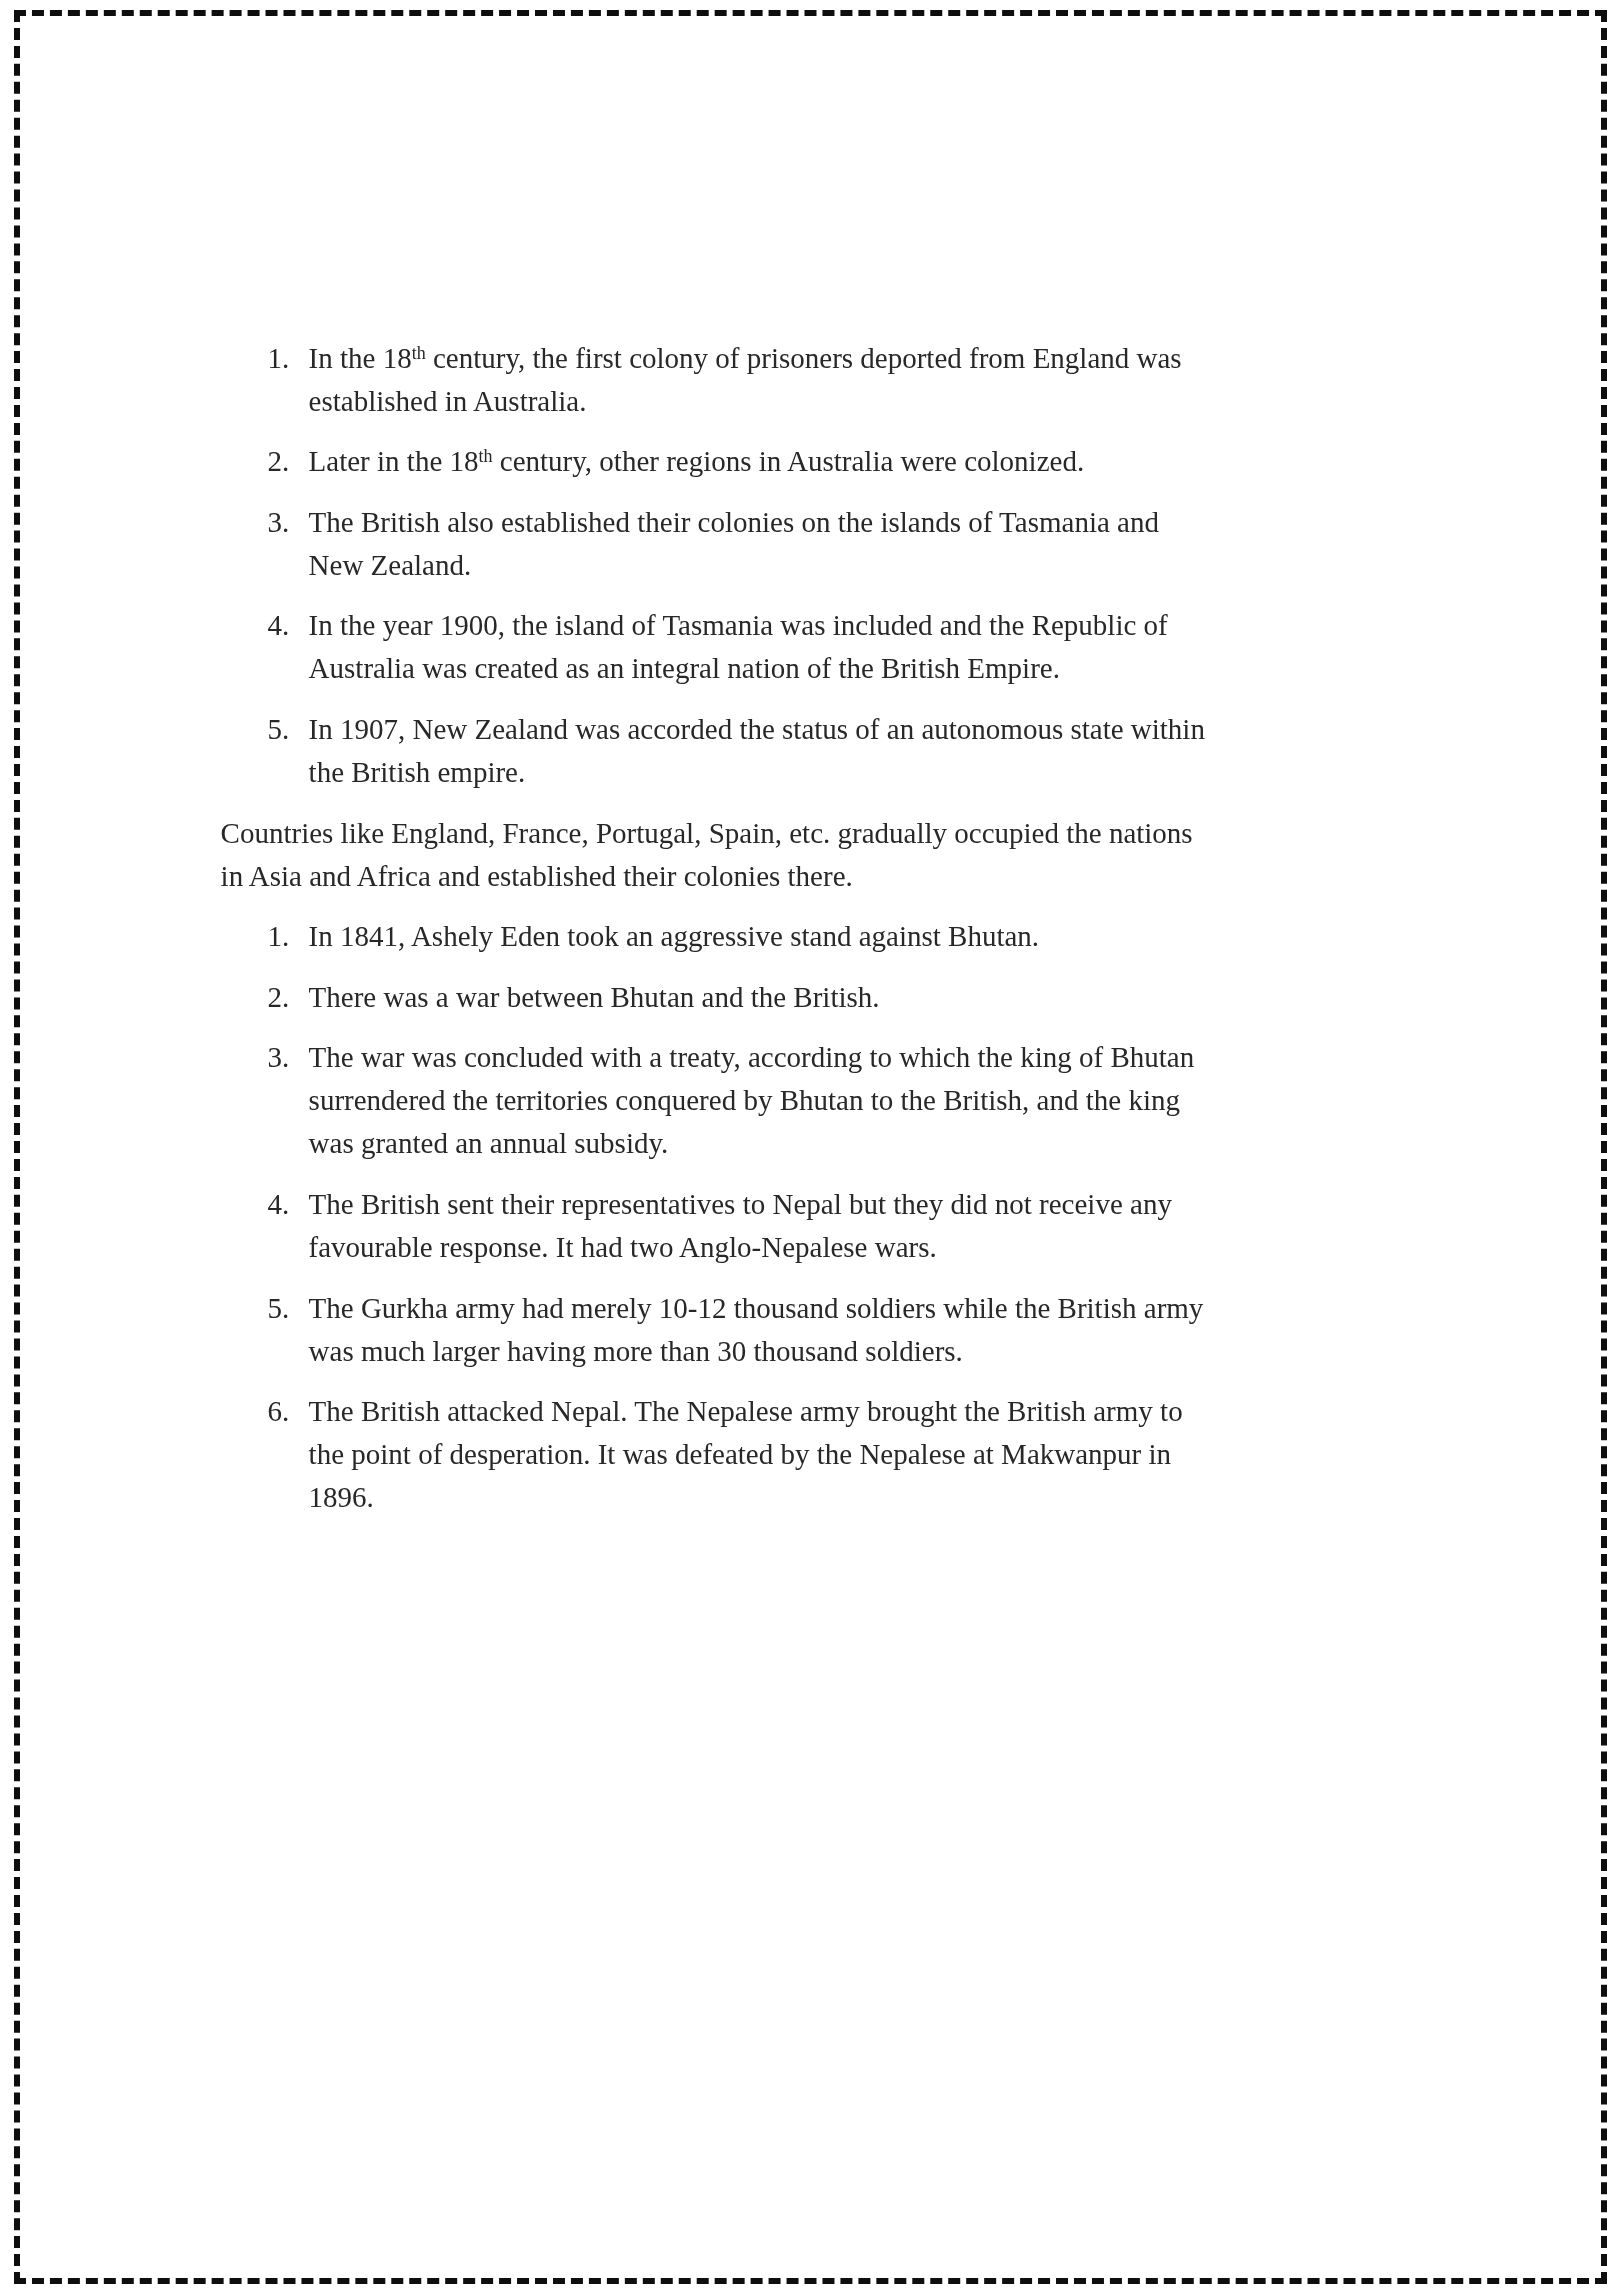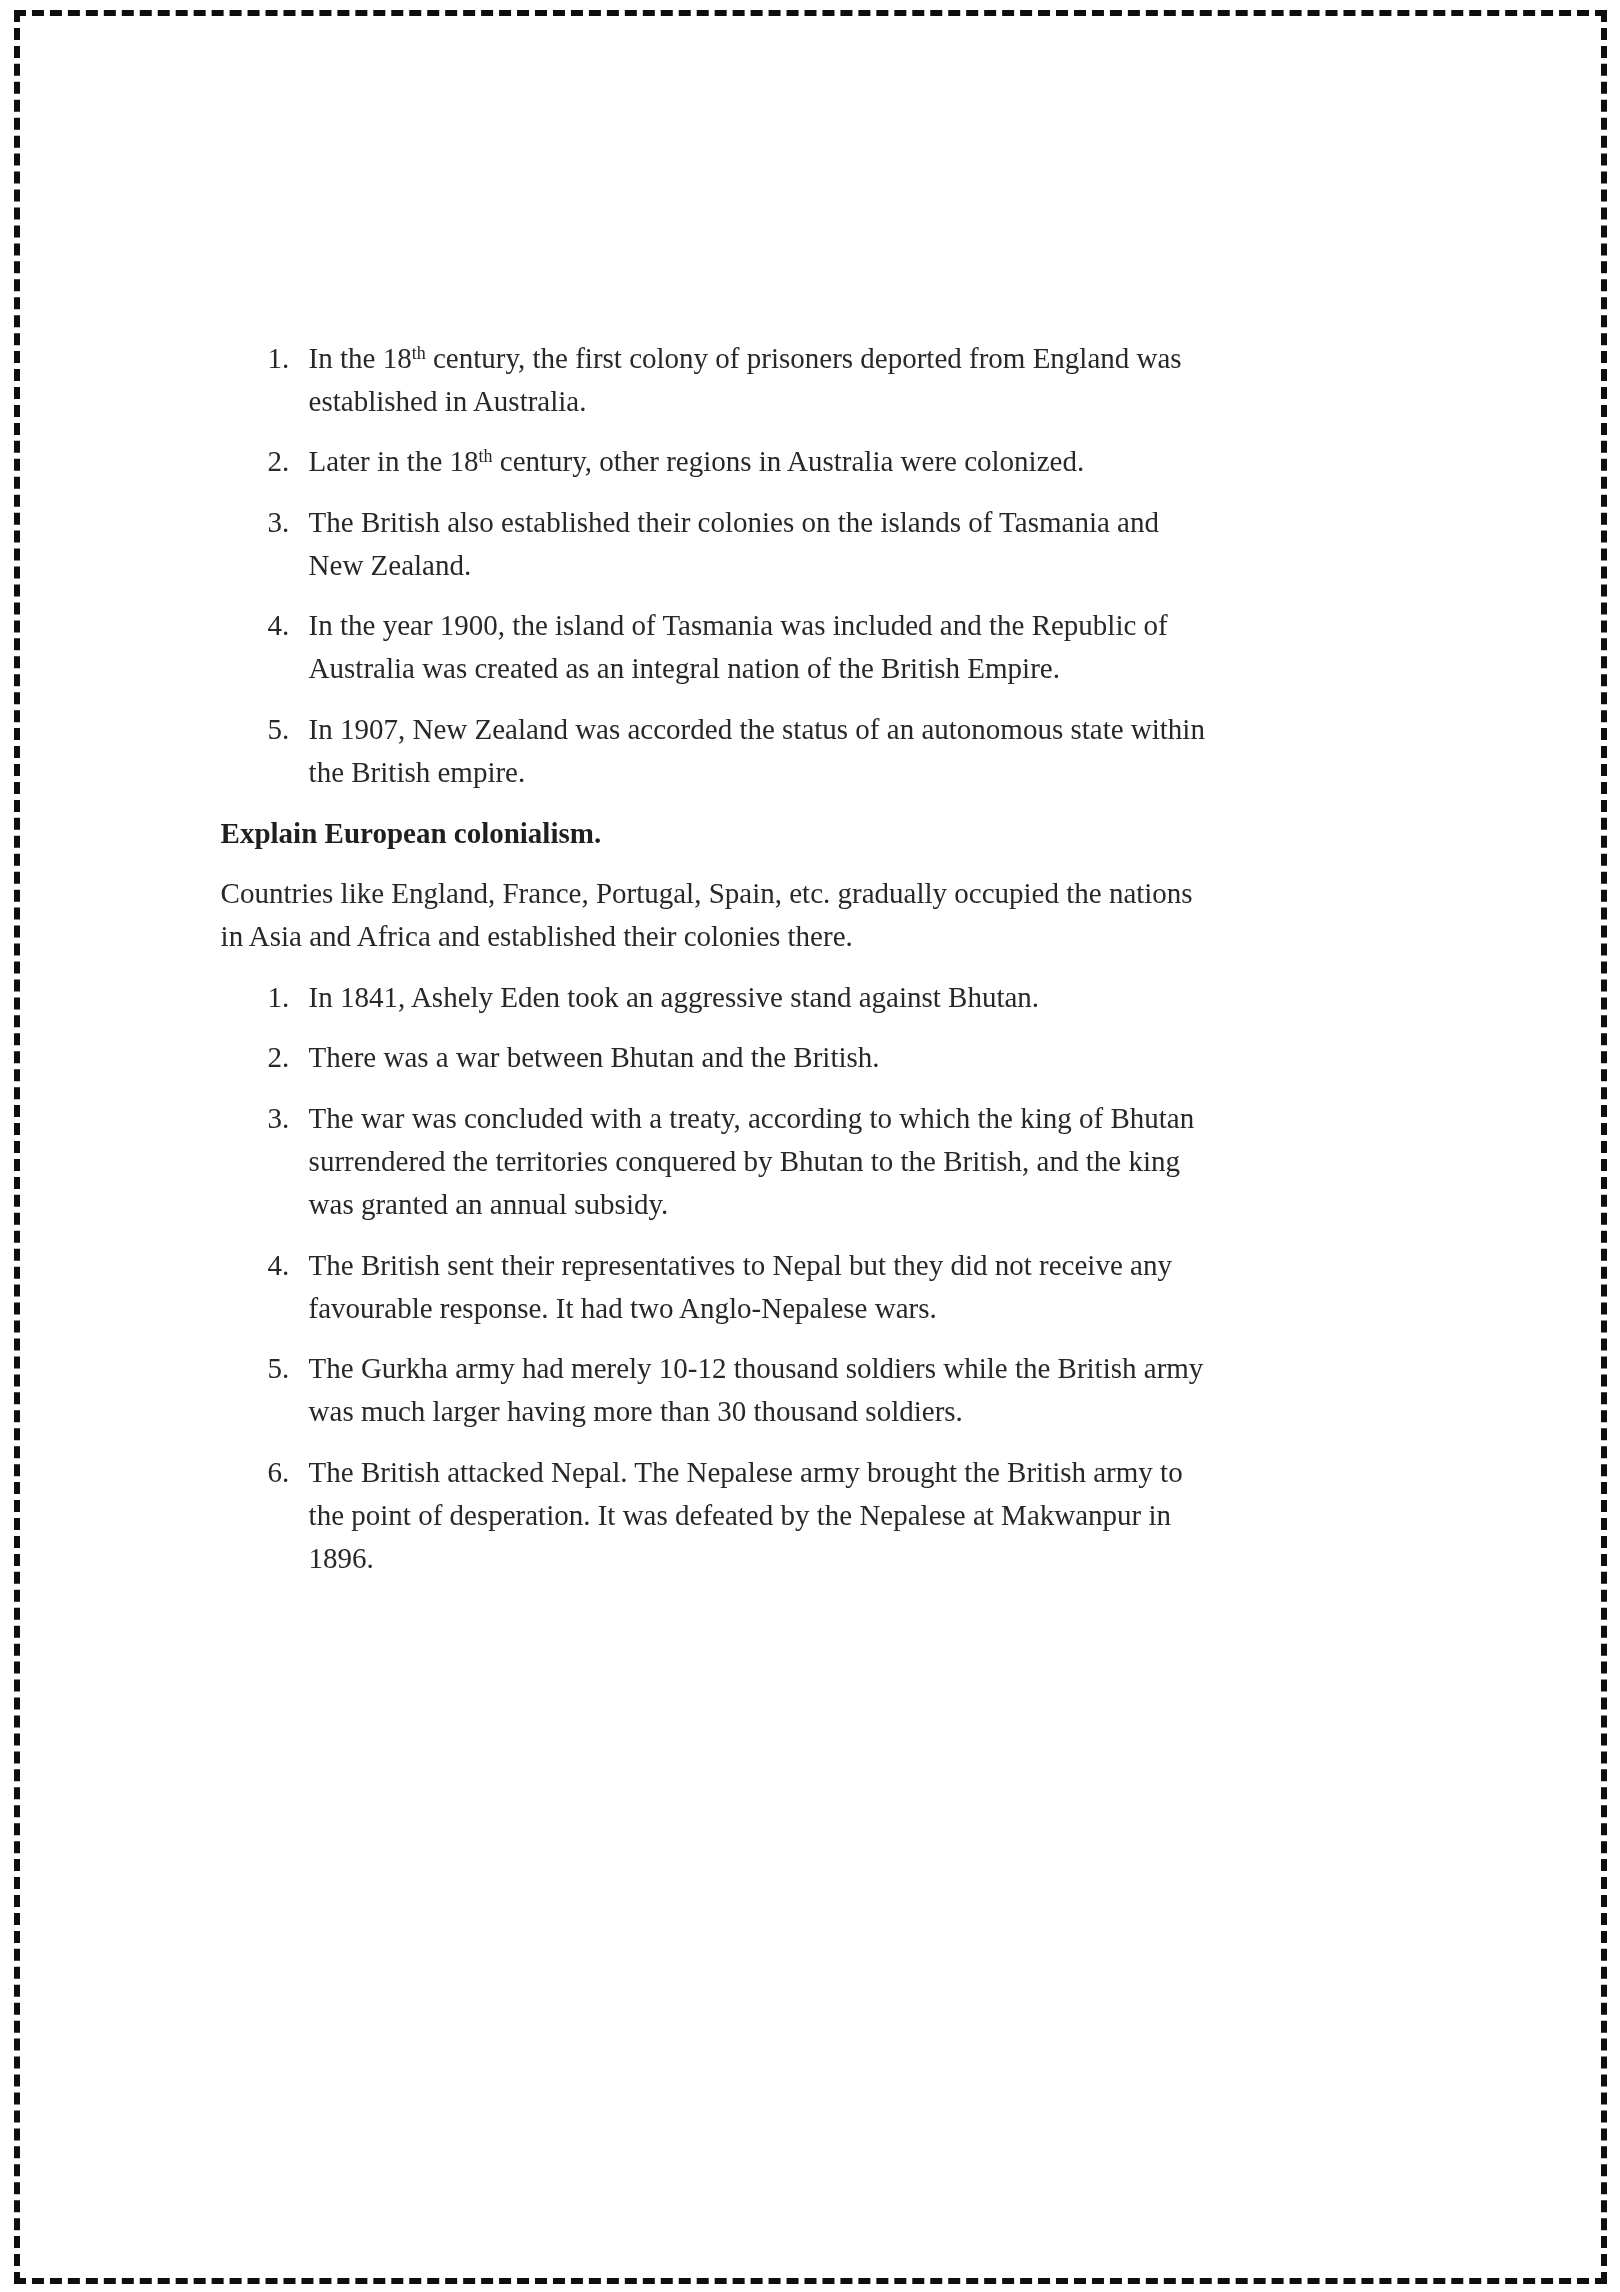--- a/index.html
+++ b/index.html
@@ -91,21 +91,20 @@
     </li>
     <li>
       <span class="num">5.</span>
       <span class="txt">In 1907, New Zealand was accorded the status of an autonomous state within
 the British empire.</span>
     </li>
   </ol>
 
 
 
-  <p class="bold">Explain European colonialism.</p>
 
 
 
   <p class="pre-line">Countries like England, France, Portugal, Spain, etc. gradually occupied the nations
 in Asia and Africa and established their colonies there.</p>
 
 
   <ol class="plainlist">
     <li>
       <span class="num">1.</span>

